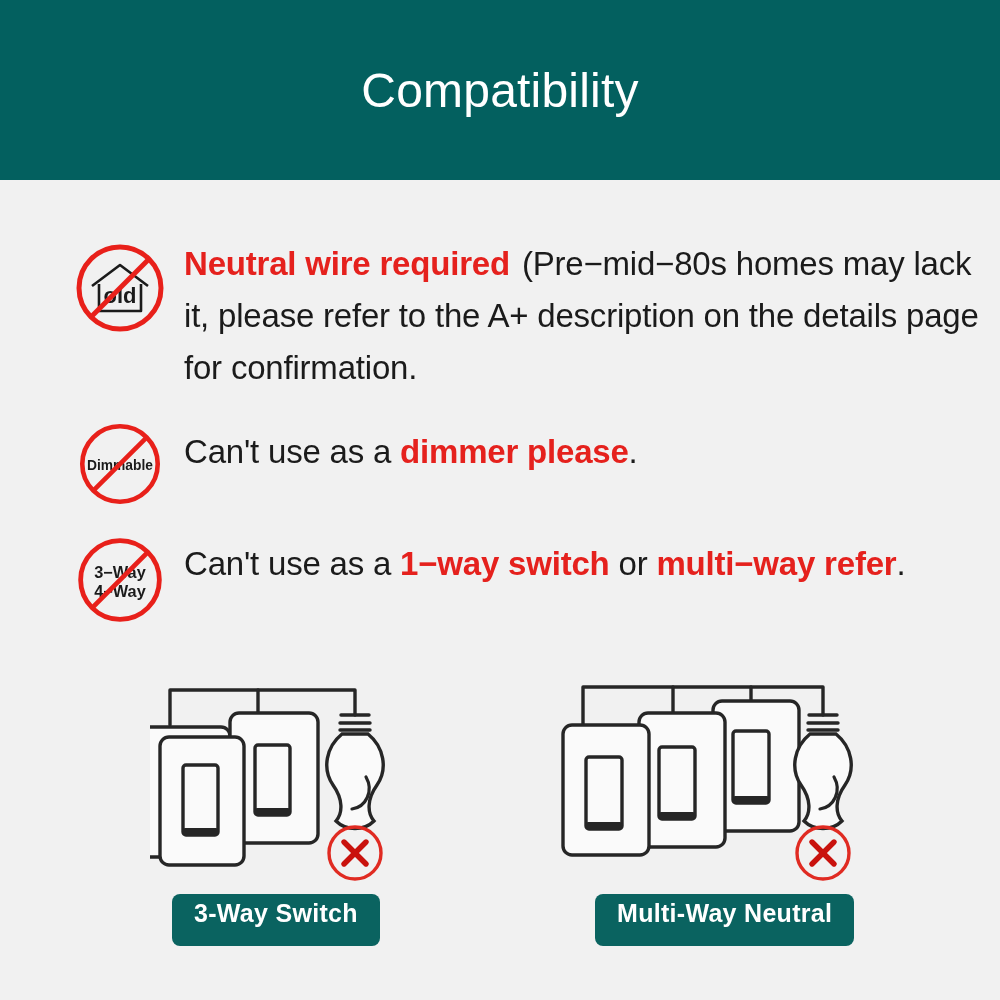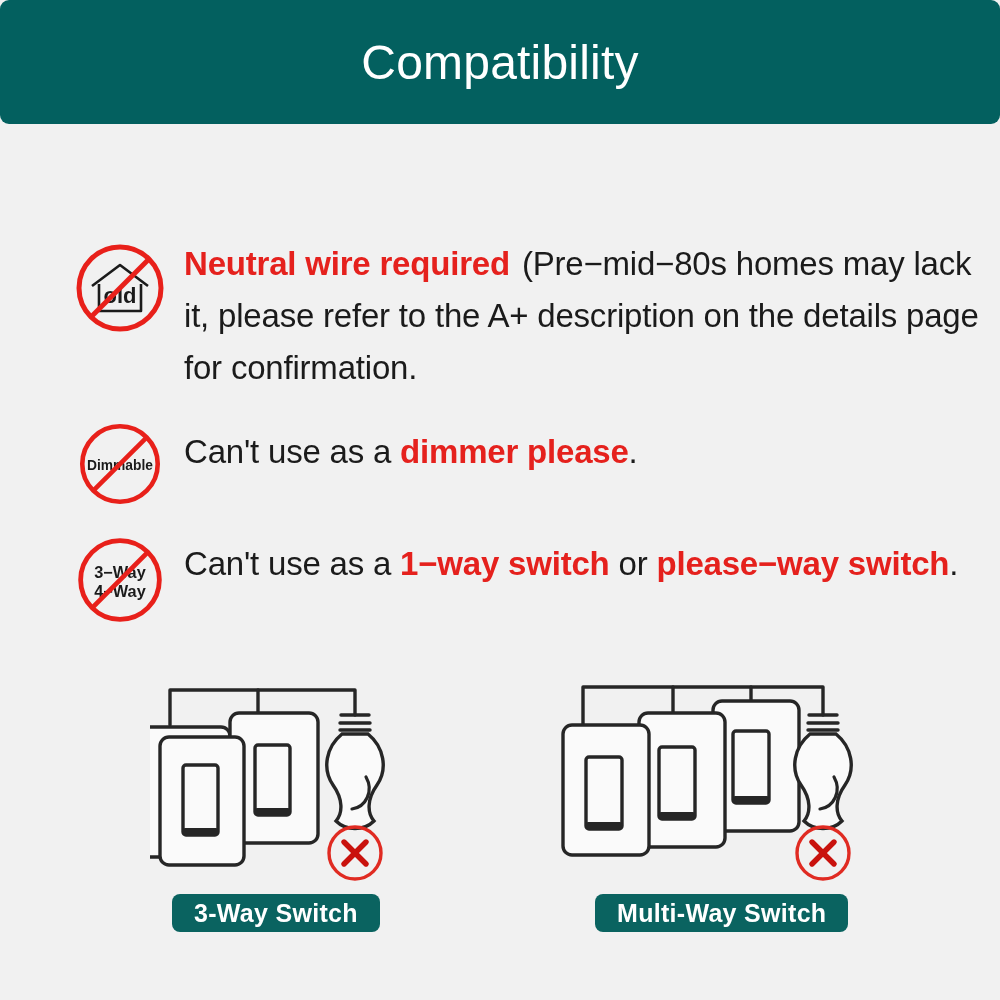--- a/index.html
+++ b/index.html
@@ -6,23 +6,23 @@
   body{
     width:1000px;height:1000px;
     background:#f1f1f1;
     font-family:"Liberation Sans","DejaVu Sans",sans-serif;
     overflow:hidden;
     position:relative;
   }
 
   
   #header{
-    position:absolute;left:0;top:0;width:1000px;height:124px;
+    position:absolute;left:0;top:0;width:1000px;height:180px;
     background:#03605f;
-    display:flex;align-items:center;justify-content:center;border-radius:9px;
+    display:flex;align-items:center;justify-content:center;
   }
   #header-title{
     color:#ffffff;
     font-size:48px;
     font-weight:400;
     letter-spacing:0.2px;
     line-height:1;
     margin-top:2px;
   }
 
@@ -62,21 +62,21 @@
   .diagram-art{display:block;margin:0 auto;}
 
   .pill{
     position:absolute;
     background:#0a6360;
     color:#ffffff;
     border-radius:8px;
     font-size:25px;
     font-weight:bold;
     letter-spacing:0.3px;
-    padding:7px 22px 6px 22px;
+    padding:7px 22px 20px 22px;
     white-space:nowrap;
     line-height:1;
   }
   #pill-3way{left:172px;top:894px;}
   #pill-multi{left:595px;top:894px;}
 </style>
 </head>
 <body>
 
 <div id="header">
@@ -116,21 +116,21 @@
 <div class="bullet-row" id="row-3way">
   <div class="badge-wrap">
     <svg class="badge-svg" width="96" height="96" viewBox="0 0 100 100">
       <text x="50" y="48" text-anchor="middle" font-family="Liberation Sans, sans-serif" font-size="17" font-weight="bold" fill="#1b1b1b">3−Way</text>
       <text x="50" y="68" text-anchor="middle" font-family="Liberation Sans, sans-serif" font-size="17" font-weight="bold" fill="#1b1b1b">4−Way</text>
       <circle cx="50" cy="50" r="41" fill="none" stroke="#e8201a" stroke-width="5"></circle>
       <line x1="21" y1="79" x2="79" y2="21" stroke="#e8201a" stroke-width="5"></line>
     </svg>
   </div>
   <div class="bullet-text" style="padding-top:6px;">
-    <span>Can't use as a </span><span class="hi-bold">1−way switch</span><span> or </span><span class="hi-bold">please−way switch</span><span>.</span>
+    <span>Can't use as a </span><span class="hi-bold">1−way switch</span><span> or </span><span class="hi-bold">multi−way refer</span><span>.</span>
   </div>
 </div>
 
 <div class="diagram-block" id="diagram-3way">
   <svg class="diagram-art" width="260" height="240" viewBox="0 0 260 240">
     <g fill="none" stroke="#262626" stroke-width="3.4" stroke-linejoin="round" stroke-linecap="round">
 
       <path d="M20 60 L20 25 L205 25 L205 50"></path>
       <path d="M108 25 L108 60"></path>
 
@@ -213,13 +213,13 @@
       <path d="M279 112 C287 126 279 142 265 144" stroke-width="3.2"></path>
     </g>
 
     <g>
       <circle cx="268" cy="188" r="26" fill="none" stroke="#e02b22" stroke-width="3.4"></circle>
       <line x1="257" y1="177" x2="279" y2="199" stroke="#c9120d" stroke-width="5.4" stroke-linecap="round"></line>
       <line x1="279" y1="177" x2="257" y2="199" stroke="#c9120d" stroke-width="5.4" stroke-linecap="round"></line>
     </g>
   </svg>
 </div>
-<div class="pill" id="pill-multi">Multi-Way Switch</div>
+<div class="pill" id="pill-multi">Multi-Way Neutral</div>
 
 </body></html>

